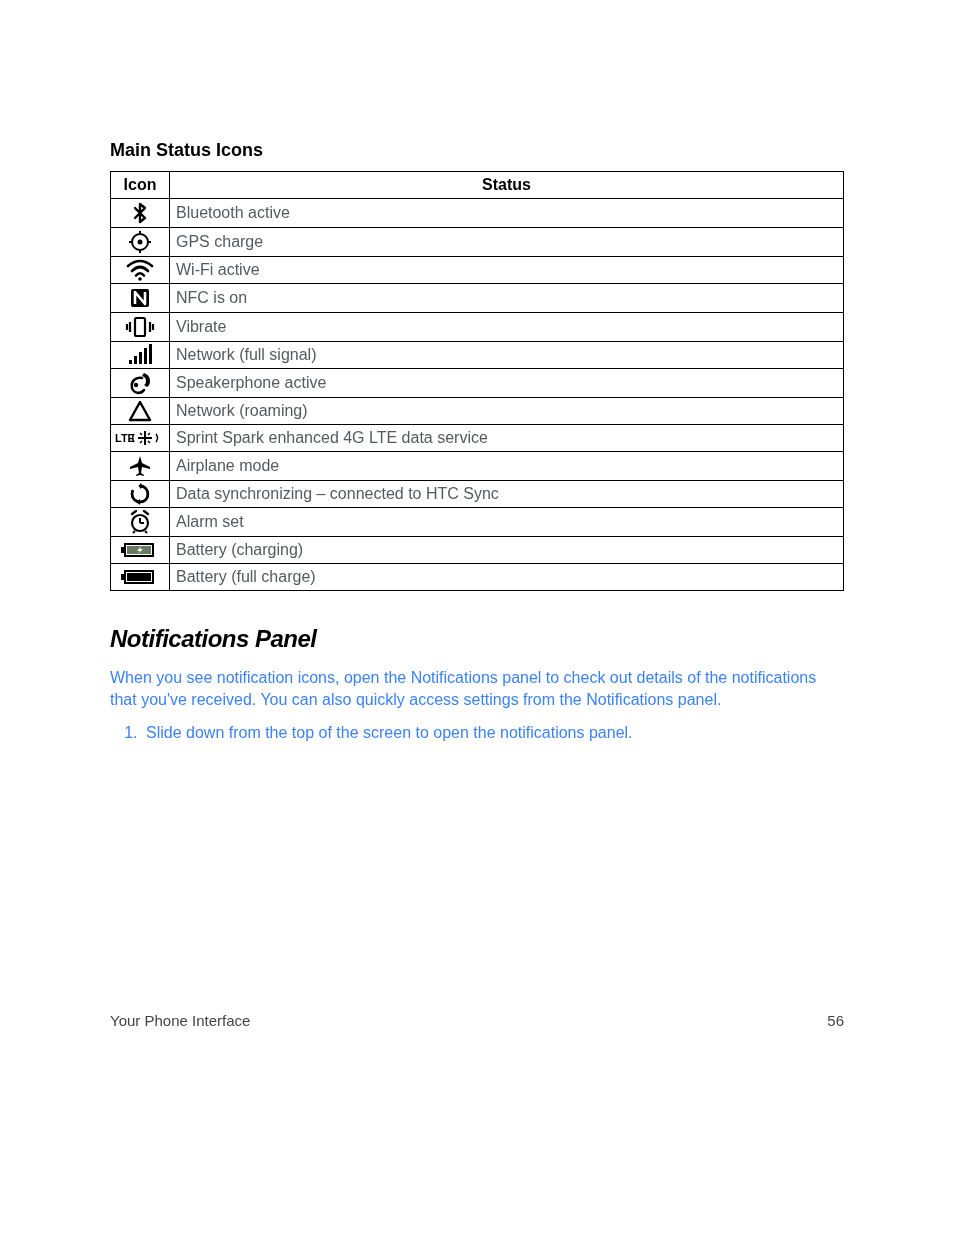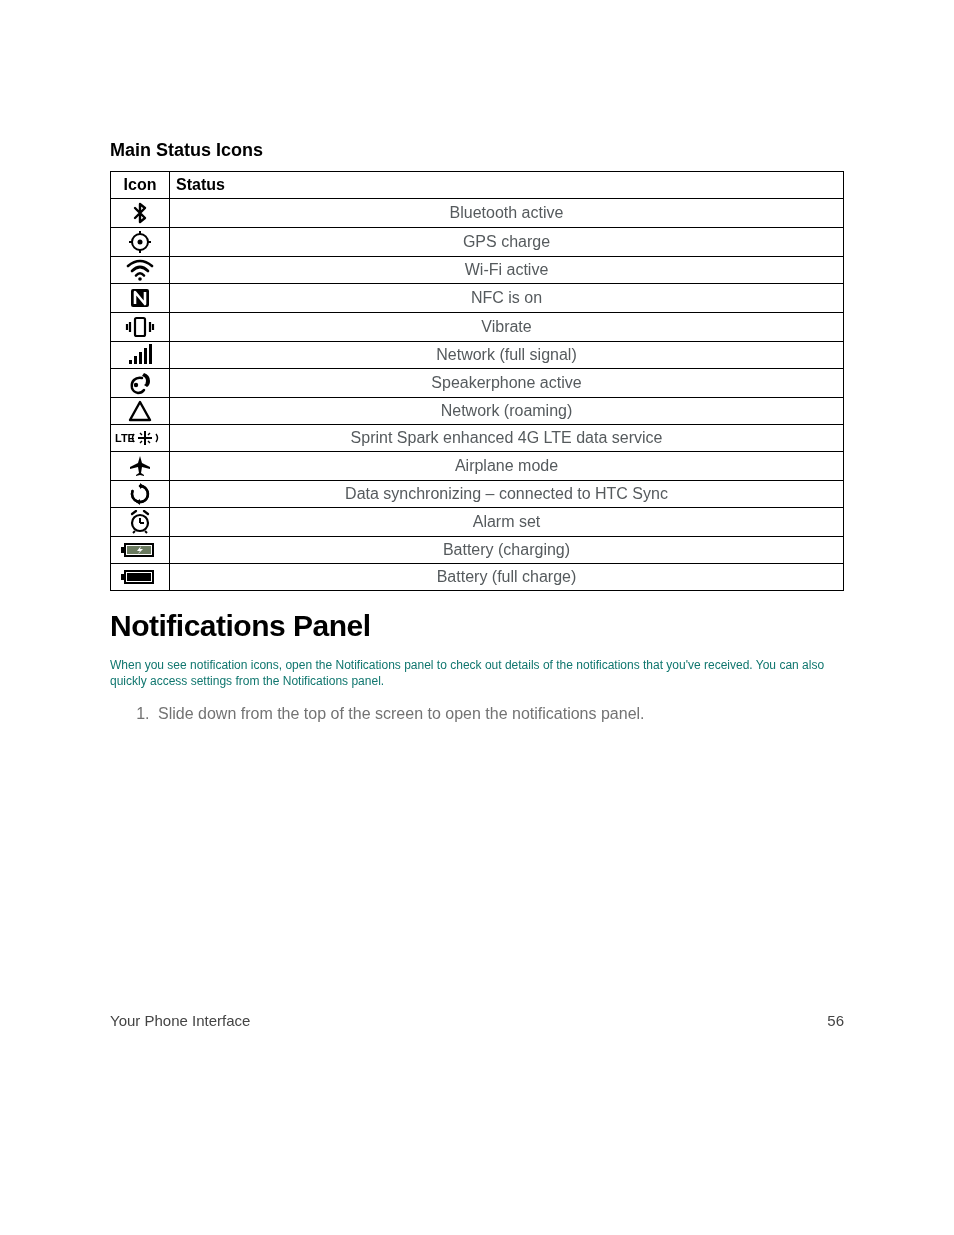--- a/index.html
+++ b/index.html
@@ -25,51 +25,52 @@
   table.icon-table {
     border-collapse: collapse;
     width: 100%;
     table-layout: fixed;
     font-size: 16px;
   }
   table.icon-table th, table.icon-table td {
     border: 1px solid #000;
     padding: 4px 6px;
     vertical-align: middle;
-    text-align: center;
+    text-align: left;
   }
   table.icon-table th {
     font-weight: bold;
-    text-align: left;
+    text-align: center;
   }
   table.icon-table th:first-child,
   table.icon-table td:first-child {
     width: 58px;
     text-align: center;
     padding: 2px 0;
   }
   td.status-cell { color: #555a5d; }
   .big-heading {
     font-family: Arial Black, Arial, sans-serif;
     font-weight: 900;
-    font-size: 30px;
-    margin-top: 18px;
+    font-size: 24px;
+    margin-top: 34px;
     margin-bottom: 14px;
     letter-spacing: -0.5px;
+    font-style: italic;
   }
   p.body-text {
-    font-size: 12px;
+    font-size: 16px;
     line-height: 1.35;
     margin: 0 0 14px 0;
-    color: #0f766e;
+    color: #3b82f6;
   }
   ol.steps {
     font-size: 16px;
-    color: #737373;
-    margin: 16px;
+    color: #3b82f6;
+    margin: 4px;
     padding-left: 28px;
   }
   ol.steps li { padding-left: 4px; }
   .footer {
     position: absolute;
     bottom: 60px;
     left: 110px;
     right: 110px;
     display: flex;
     justify-content: space-between;

